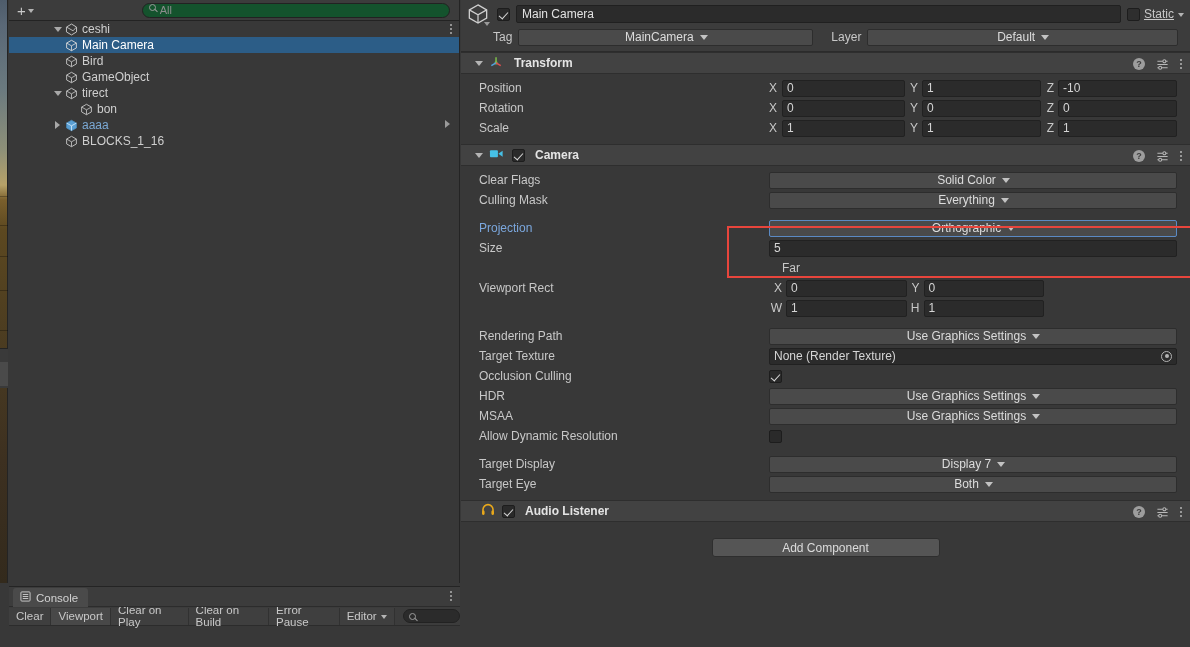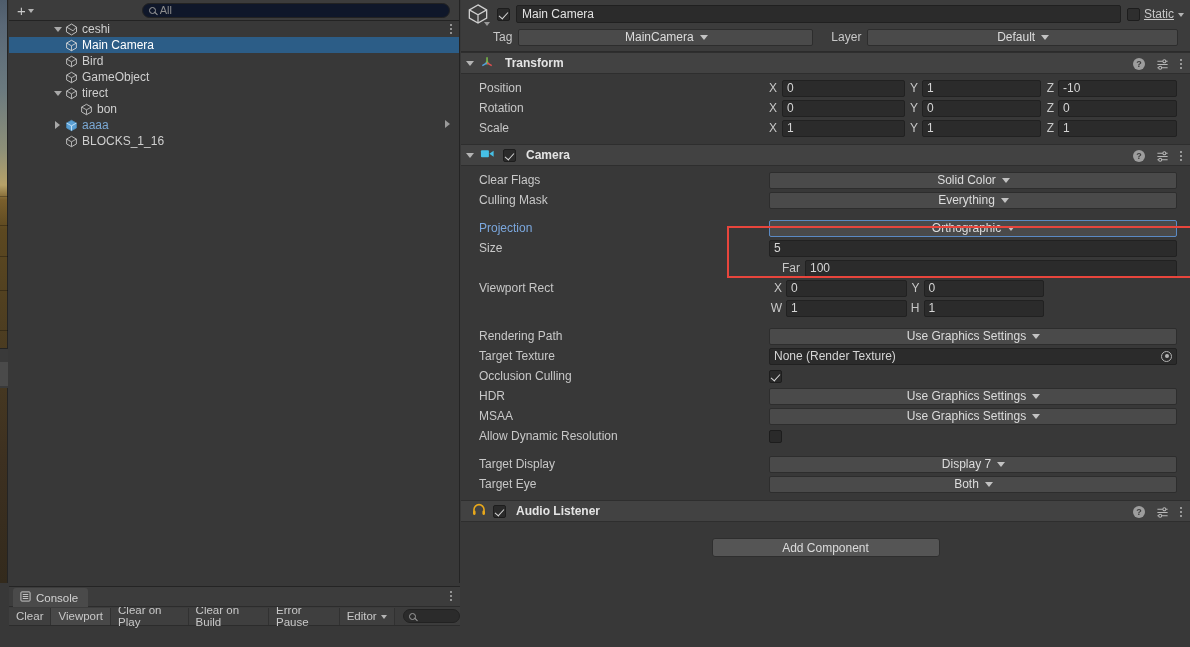--- a/index.html
+++ b/index.html
@@ -47,23 +47,23 @@
   .plus-btn {
     display:flex; align-items:center; gap:2px; padding:0 4px; height:17px;
     border-radius:2px; cursor:pointer;
   }
   .plus-glyph { font-size: 15px; line-height: 13px; color: #c9c9c9; font-weight: 400; }
   .caret-down {
     width:0;height:0;border-left:3.5px solid transparent;border-right:3.5px solid transparent;
     border-top:4px solid #b4b4b4; margin-top:2px;
   }
   .hier-search {
-    flex: 0 0 308px; margin-left: 100px; height: 15px; background: #0f172a;
+    flex: 0 0 308px; margin-left: 100px; height: 15px; background: #14532d;
     border: 1px solid #222; border-radius: 8px;
-    display: flex; align-items: center; padding: 0 6px; gap: 4px;
+    display: flex; align-items: flex-start; padding: 0 6px; gap: 4px;
   }
   .search-glyph {
     width:7px;height:7px;border:1.2px solid #9a9a9a;border-radius:50%;
     position:relative; flex:none;
   }
   .search-glyph:after{
     content:"";position:absolute;right:-3px;bottom:-2px;width:4px;height:1.2px;
     background:#9a9a9a;transform:rotate(45deg);
   }
   .hier-search input {
@@ -177,21 +177,21 @@
   }
   .dropdown .dd-arrow {
     width:0;height:0;border-left:4px solid transparent;border-right:4px solid transparent;
     border-top:5px solid #c2c2c2; margin-left:6px; flex:none;
   }
 
   
   .comp-head {
     height: 22px; background: #424242; border-top:1px solid #2e2e2e;
     border-bottom:1px solid #2e2e2e; display:flex; align-items:center;
-    gap:6px; padding-left: 5px; position:relative;
+    gap:6px; padding-left: 14px; position:relative;
   }
   .comp-head .tw { width:0;height:0;border-left:4.5px solid transparent;border-right:4.5px solid transparent;border-top:5.5px solid #b4b4b4; flex:none;}
   .comp-title { font-size:12px; color:#e4e4e4; font-weight:bold; margin-left:4px;}
   .comp-tools {
     position:absolute; right:8px; top:0; height:22px; display:flex; align-items:center; gap:11px;
   }
   .ico-help {
     width:12px;height:12px;border-radius:50%;background:#9d9d9d;color:#3b3b3b;
     font-size:9px;line-height:12px;text-align:center;font-weight:bold; cursor:pointer;
   }
@@ -633,23 +633,20 @@
             <span>5</span>
           </span>
         </span>
       </div>
 
 
       <div class="prow">
         <span class="plabel"></span>
         <span class="pfield">
           <span class="axis-lbl" style="width:36px;text-align:right;padding-right:5px">Far</span>
-          <span class="txtfield">
-            <span>100</span>
-          </span>
         </span>
       </div>
 
       <div class="prow">
         <span class="plabel">Viewport Rect</span>
         <span class="pfield" style="padding-right:146px">
           <span class="vec3">
             <span class="seg">
                 <span class="axis-lbl r">X</span>
               <span class="txtfield">

